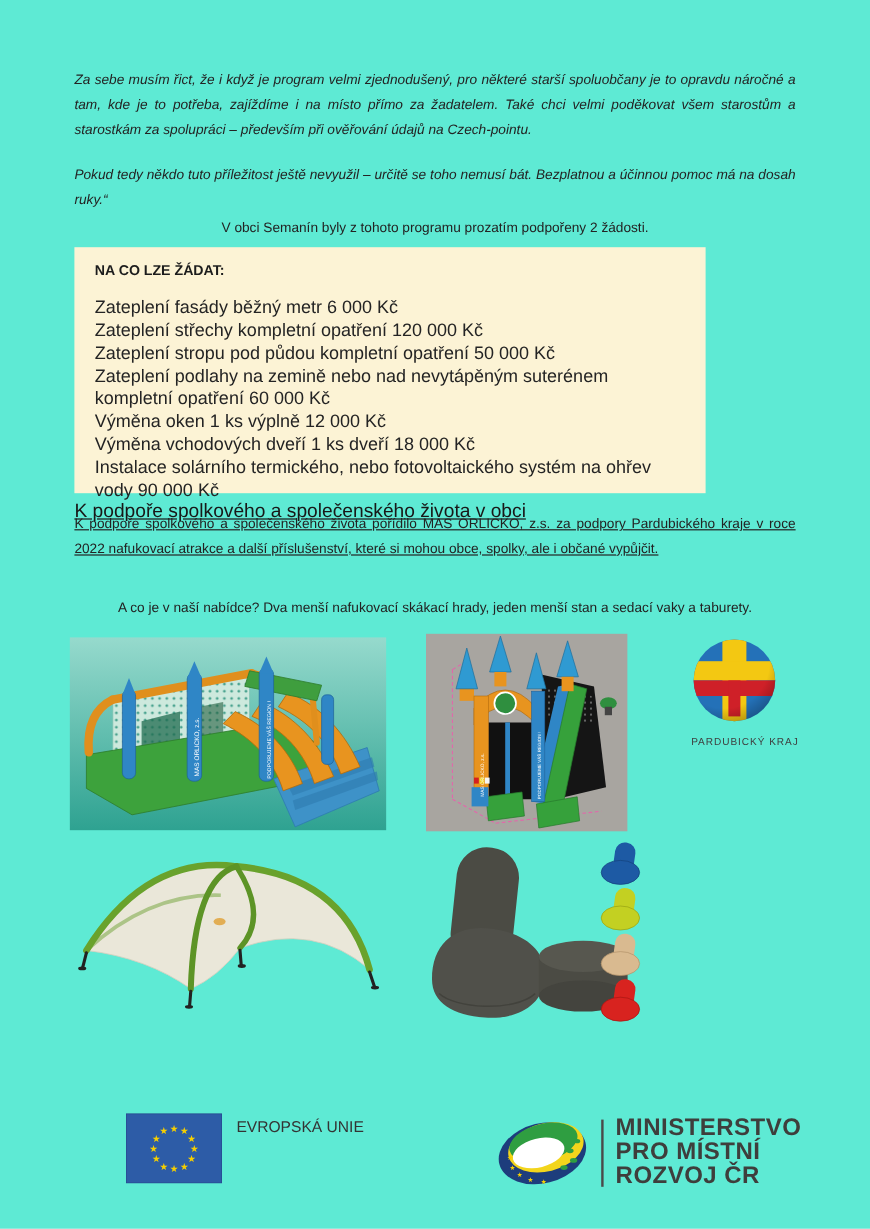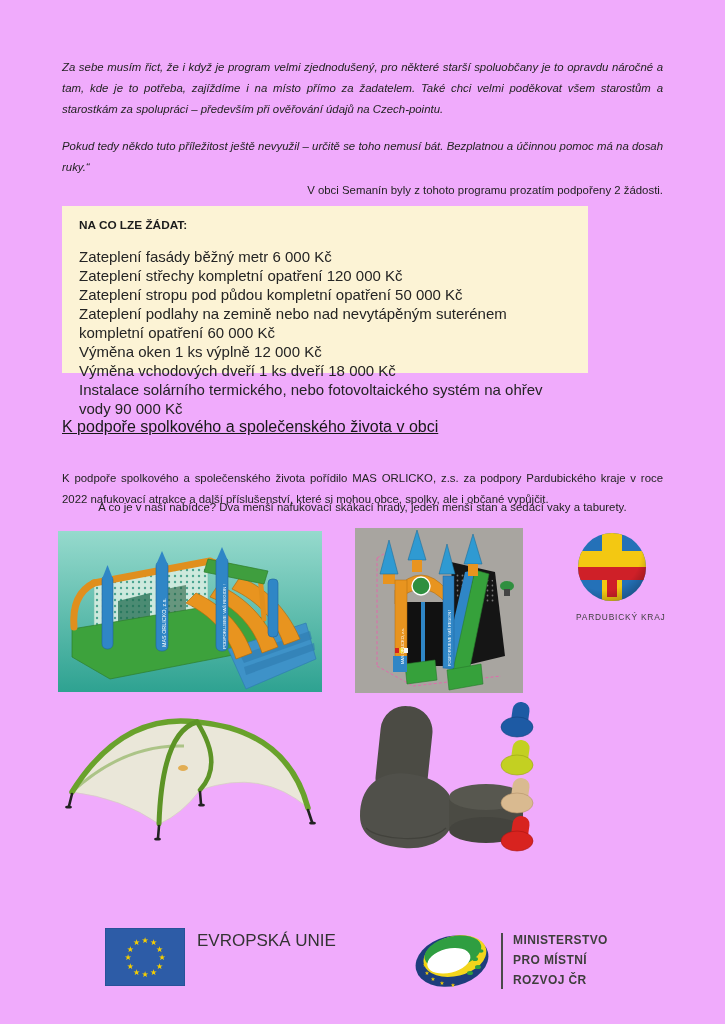--- a/index.html
+++ b/index.html
@@ -1,62 +1,62 @@
 <!DOCTYPE html>
 <html><head>
 <meta charset="utf-8">
 <style>
   * { margin:0; padding:0; box-sizing:border-box; }
   html,body { background:#e9e9e9; }
   .page {
-    position:relative; width:725px; height:1024px; background:#f0abfc;
+    position:relative; width:725px; height:1024px; background:#5eead4;
     font-family:"Liberation Sans", sans-serif; color:#1f1f1f; overflow:hidden;
     margin:0 auto;
   }
   .para {
     position:absolute; left:62px; width:601px;
     font-size:11.4px; line-height:20.8px; text-align:justify; color:#232323;
   }
   .italic { font-style:italic; }
   #para1 { top:57px; }
   #para2 { top:136px; }
-  #semanin { top:180px; text-align:right; }
+  #semanin { top:180px; text-align:center; }
 
   .grant-box {
-    position:absolute; left:62px; top:206px; width:526px; height:167px;
+    position:absolute; left:62px; top:206px; width:526px; height:205px;
     background:#fcf3d5; padding:12px 17px;
   }
   .grant-box .box-title { font-weight:bold; font-size:11.8px; color:#1c1c1c; margin-bottom:15px; }
   .grant-box .box-item { font-size:15px; line-height:19px; color:#242424; }
 
   #section-heading {
     position:absolute; left:62px; top:418px; font-size:16px; font-weight:normal;
     text-decoration:underline; color:#181818;
   }
-  #para3 { top:468px; }
+  #para3 { top:427px;text-decoration:underline; }
   #offer { top:497px; text-align:center; }
 
   .img-box { position:absolute; }
   #castle1 { left:58px;  top:531px; width:264px; height:161px; }
   #castle2 { left:355px; top:528px; width:168px; height:165px; }
   #kraj    { left:576px; top:531px; width:92px; text-align:left; }
   #kraj .kraj-label { font-size:8.4px; letter-spacing:0.8px; color:#3f3f3f; margin-top:5px; }
   #tent    { left:62px;  top:706px; width:270px; height:152px; }
   #beanbags{ left:348px; top:700px; width:195px; height:155px; }
 
   #eu-flag { left:105px; top:928px; width:80px; height:58px; }
   #eu-text { position:absolute; left:197px; top:931px; }
-  #eu-text .eu-title { font-size:17px; color:#333; margin-bottom:4px; }
+  #eu-text .eu-title { font-size:13px; color:#333; margin-bottom:4px; }
   #eu-text .eu-line  { font-size:11.6px; line-height:18px; color:#2e2e2e; }
 
   #ministry { position:absolute; left:413px; top:929px; width:270px; height:66px; }
   #ministry .swirl { position:absolute; left:0; top:2px; }
   #ministry .divider { position:absolute; left:88px; top:4px; width:2px; height:56px; background:#4a4a4a; }
   #ministry .min-text { position:absolute; left:100px; top:1px; }
-  #ministry .min-line { font-size:12px; font-weight:bold; line-height:20px; color:#3e3e3c; letter-spacing:0.4px; }
+  #ministry .min-line { font-size:20px; font-weight:bold; line-height:20px; color:#3e3e3c; letter-spacing:0.4px; }
 </style>
 </head>
 <body>
 
 <div class="page">
 
   <div class="para italic" id="para1">Za sebe musím řict, že i když je program velmi zjednodušený, pro některé starší spoluobčany je to opravdu náročné a tam, kde je to potřeba, zajíždíme i na místo přímo za žadatelem. Také chci velmi poděkovat všem starostům a starostkám za spolupráci – především při ověřování údajů na Czech-pointu.</div>
   <div class="para italic" id="para2">Pokud tedy někdo tuto příležitost ještě nevyužil – určitě se toho nemusí bát. Bezplatnou a účinnou pomoc má na dosah ruky.“</div>
   <div class="para" id="semanin">V obci Semanín byly z tohoto programu prozatím podpořeny 2 žádosti.</div>
 

